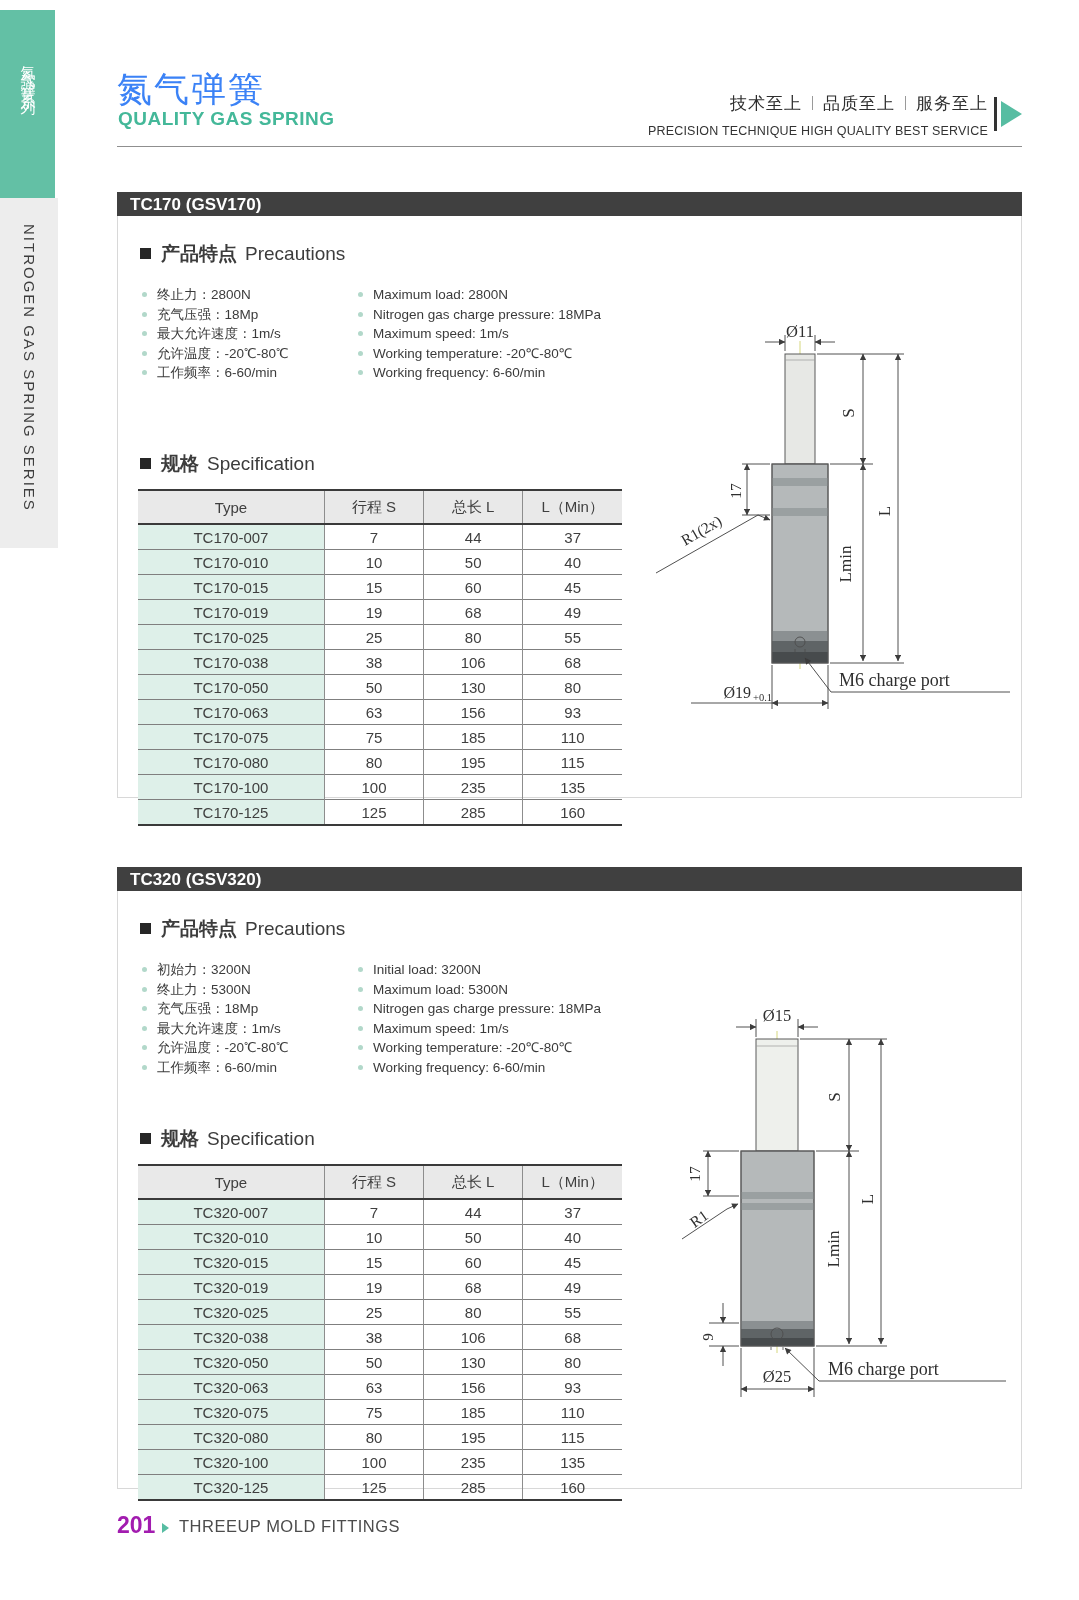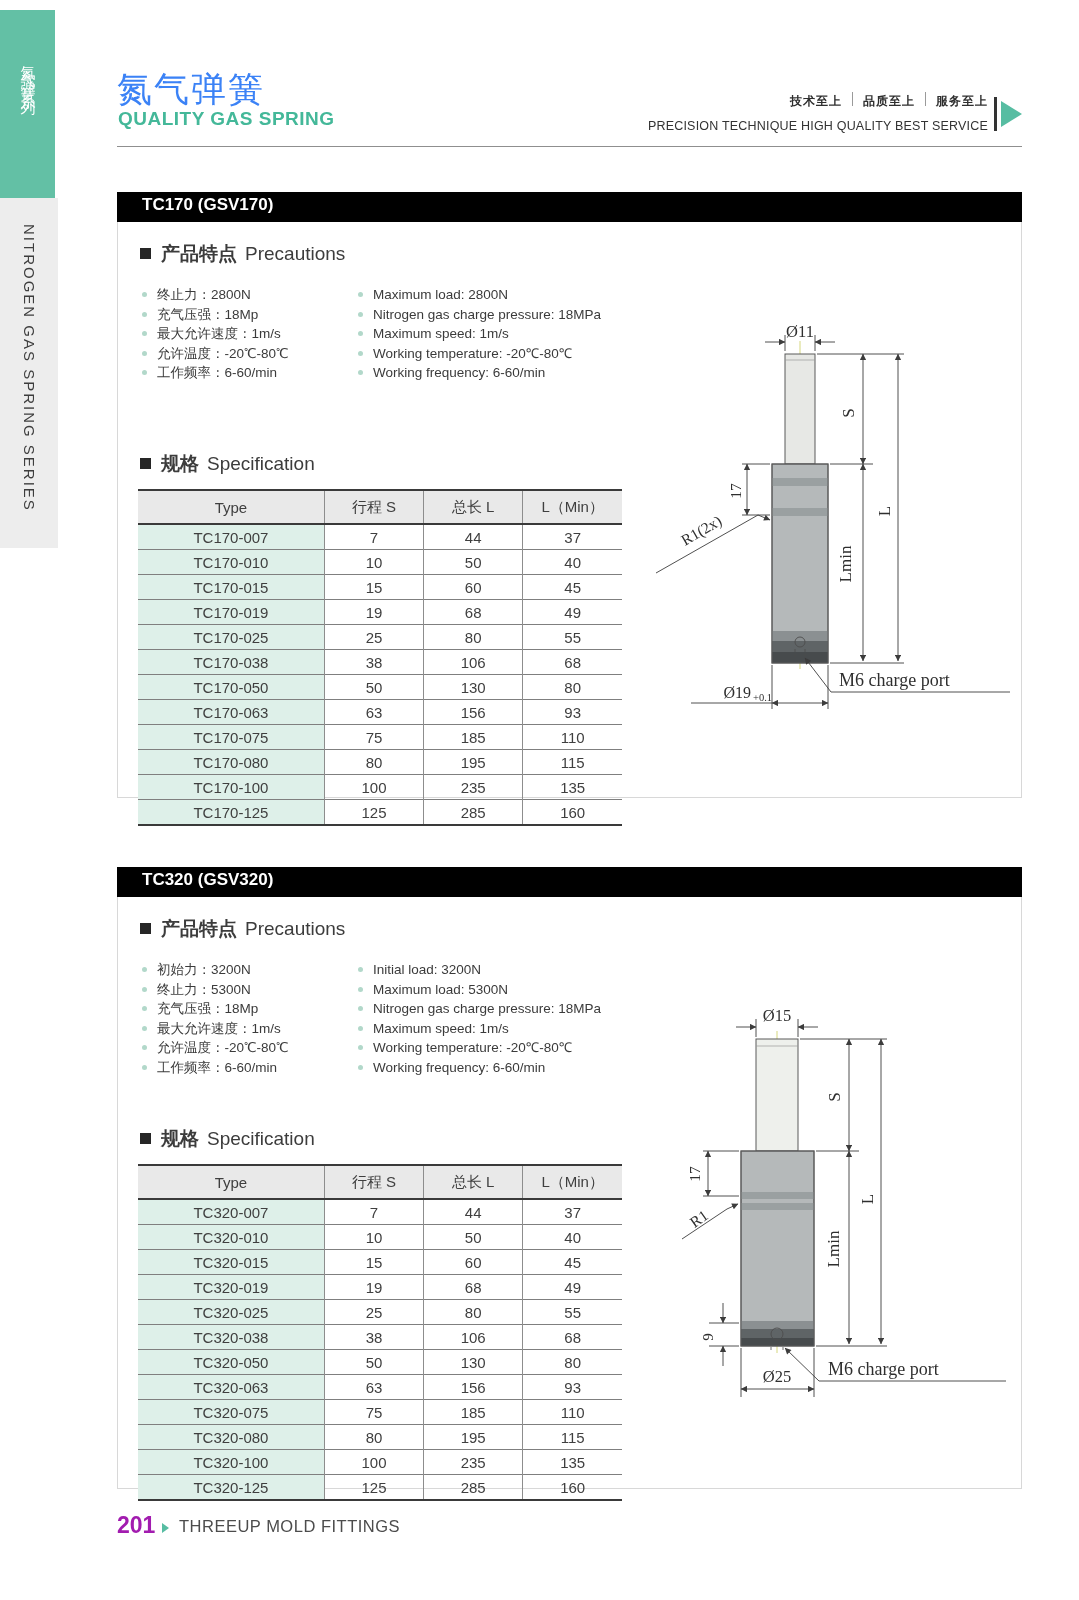--- a/index.html
+++ b/index.html
@@ -11,34 +11,34 @@
   .side-teal span{display:block;writing-mode:vertical-rl;text-orientation:upright;
     color:#fff;font-size:15px;letter-spacing:7px;margin:44px auto 0 auto;}
   .side-gray{position:absolute;left:0;top:198px;width:58px;height:350px;background:#ededed;}
   .side-gray span{display:block;writing-mode:vertical-rl;color:#3d3d3d;font-size:15px;
     letter-spacing:2px;margin:26px auto 0 auto;}
 
   
   .title-cn{position:absolute;left:117px;top:66px;font-size:35px;font-weight:normal;color:#3b82f6;letter-spacing:2px;}
   .title-en{position:absolute;left:118px;top:108px;font-size:19px;font-weight:bold;color:#44b899;letter-spacing:0.5px;}
   .tagline{position:absolute;left:600px;top:92px;width:388px;text-align:right;}
-  .tagline-cn{font-size:12px;font-weight:bold;color:#2e2e2e;letter-spacing:1px;}
+  .tagline-cn{font-size:17px;font-weight:normal;color:#2e2e2e;letter-spacing:1px;}
   .tagline-cn .sep{display:inline-block;width:1px;height:14px;background:#9a9a9a;margin:0 10px;vertical-align:-1px;}
   .tagline-en{font-size:12.5px;color:#333;margin-top:9px;letter-spacing:0.2px;}
   .hdr-bar{position:absolute;left:994px;top:97px;width:3px;height:34px;background:#333;}
   .hdr-tri{position:absolute;left:1001px;top:101px;width:0;height:0;
     border-left:21px solid #57bda2;border-top:13px solid transparent;border-bottom:13px solid transparent;}
   .hdr-rule{position:absolute;left:117px;top:146px;width:905px;height:0;border-top:1px solid #8f8f8f;}
 
   
   .sec{position:absolute;left:117px;width:905px;background:#fff;border:1px solid #d8d8d8;box-sizing:border-box;}
   .sec.s1{top:192px;height:606px;}
   .sec.s2{top:867px;height:622px;}
-  .band{position:absolute;left:-1px;right:-1px;top:-1px;height:30px;background:#000000;color:#fff;
-    font-size:17px;font-weight:bold;line-height:26px;padding-left:25px;}
+  .band{position:absolute;left:-1px;right:-1px;top:-1px;height:24px;background:#404040;color:#fff;
+    font-size:17px;font-weight:bold;line-height:26px;padding-left:13px;}
   .h-row{position:absolute;left:22px;top:48px;font-size:19px;color:#3c3c3c;}
   .sq{display:inline-block;width:11px;height:11px;background:#262626;margin-right:10px;vertical-align:1px;}
   .h-cn{font-weight:bold;margin-right:8px;}
   .h-row.spec{top:258px;}
   .feats{position:absolute;left:24px;top:92px;width:620px;}
   .feat-row{display:flex;line-height:19.5px;font-size:13.5px;color:#3b3b3b;}
   .f-cn{width:216px;}
   .dot{display:inline-block;width:5px;height:5px;border-radius:50%;background:#b2d8ca;margin-right:10px;vertical-align:2px;}
 
   table.spec-table{position:absolute;left:20px;top:296px;width:484px;border-collapse:collapse;

